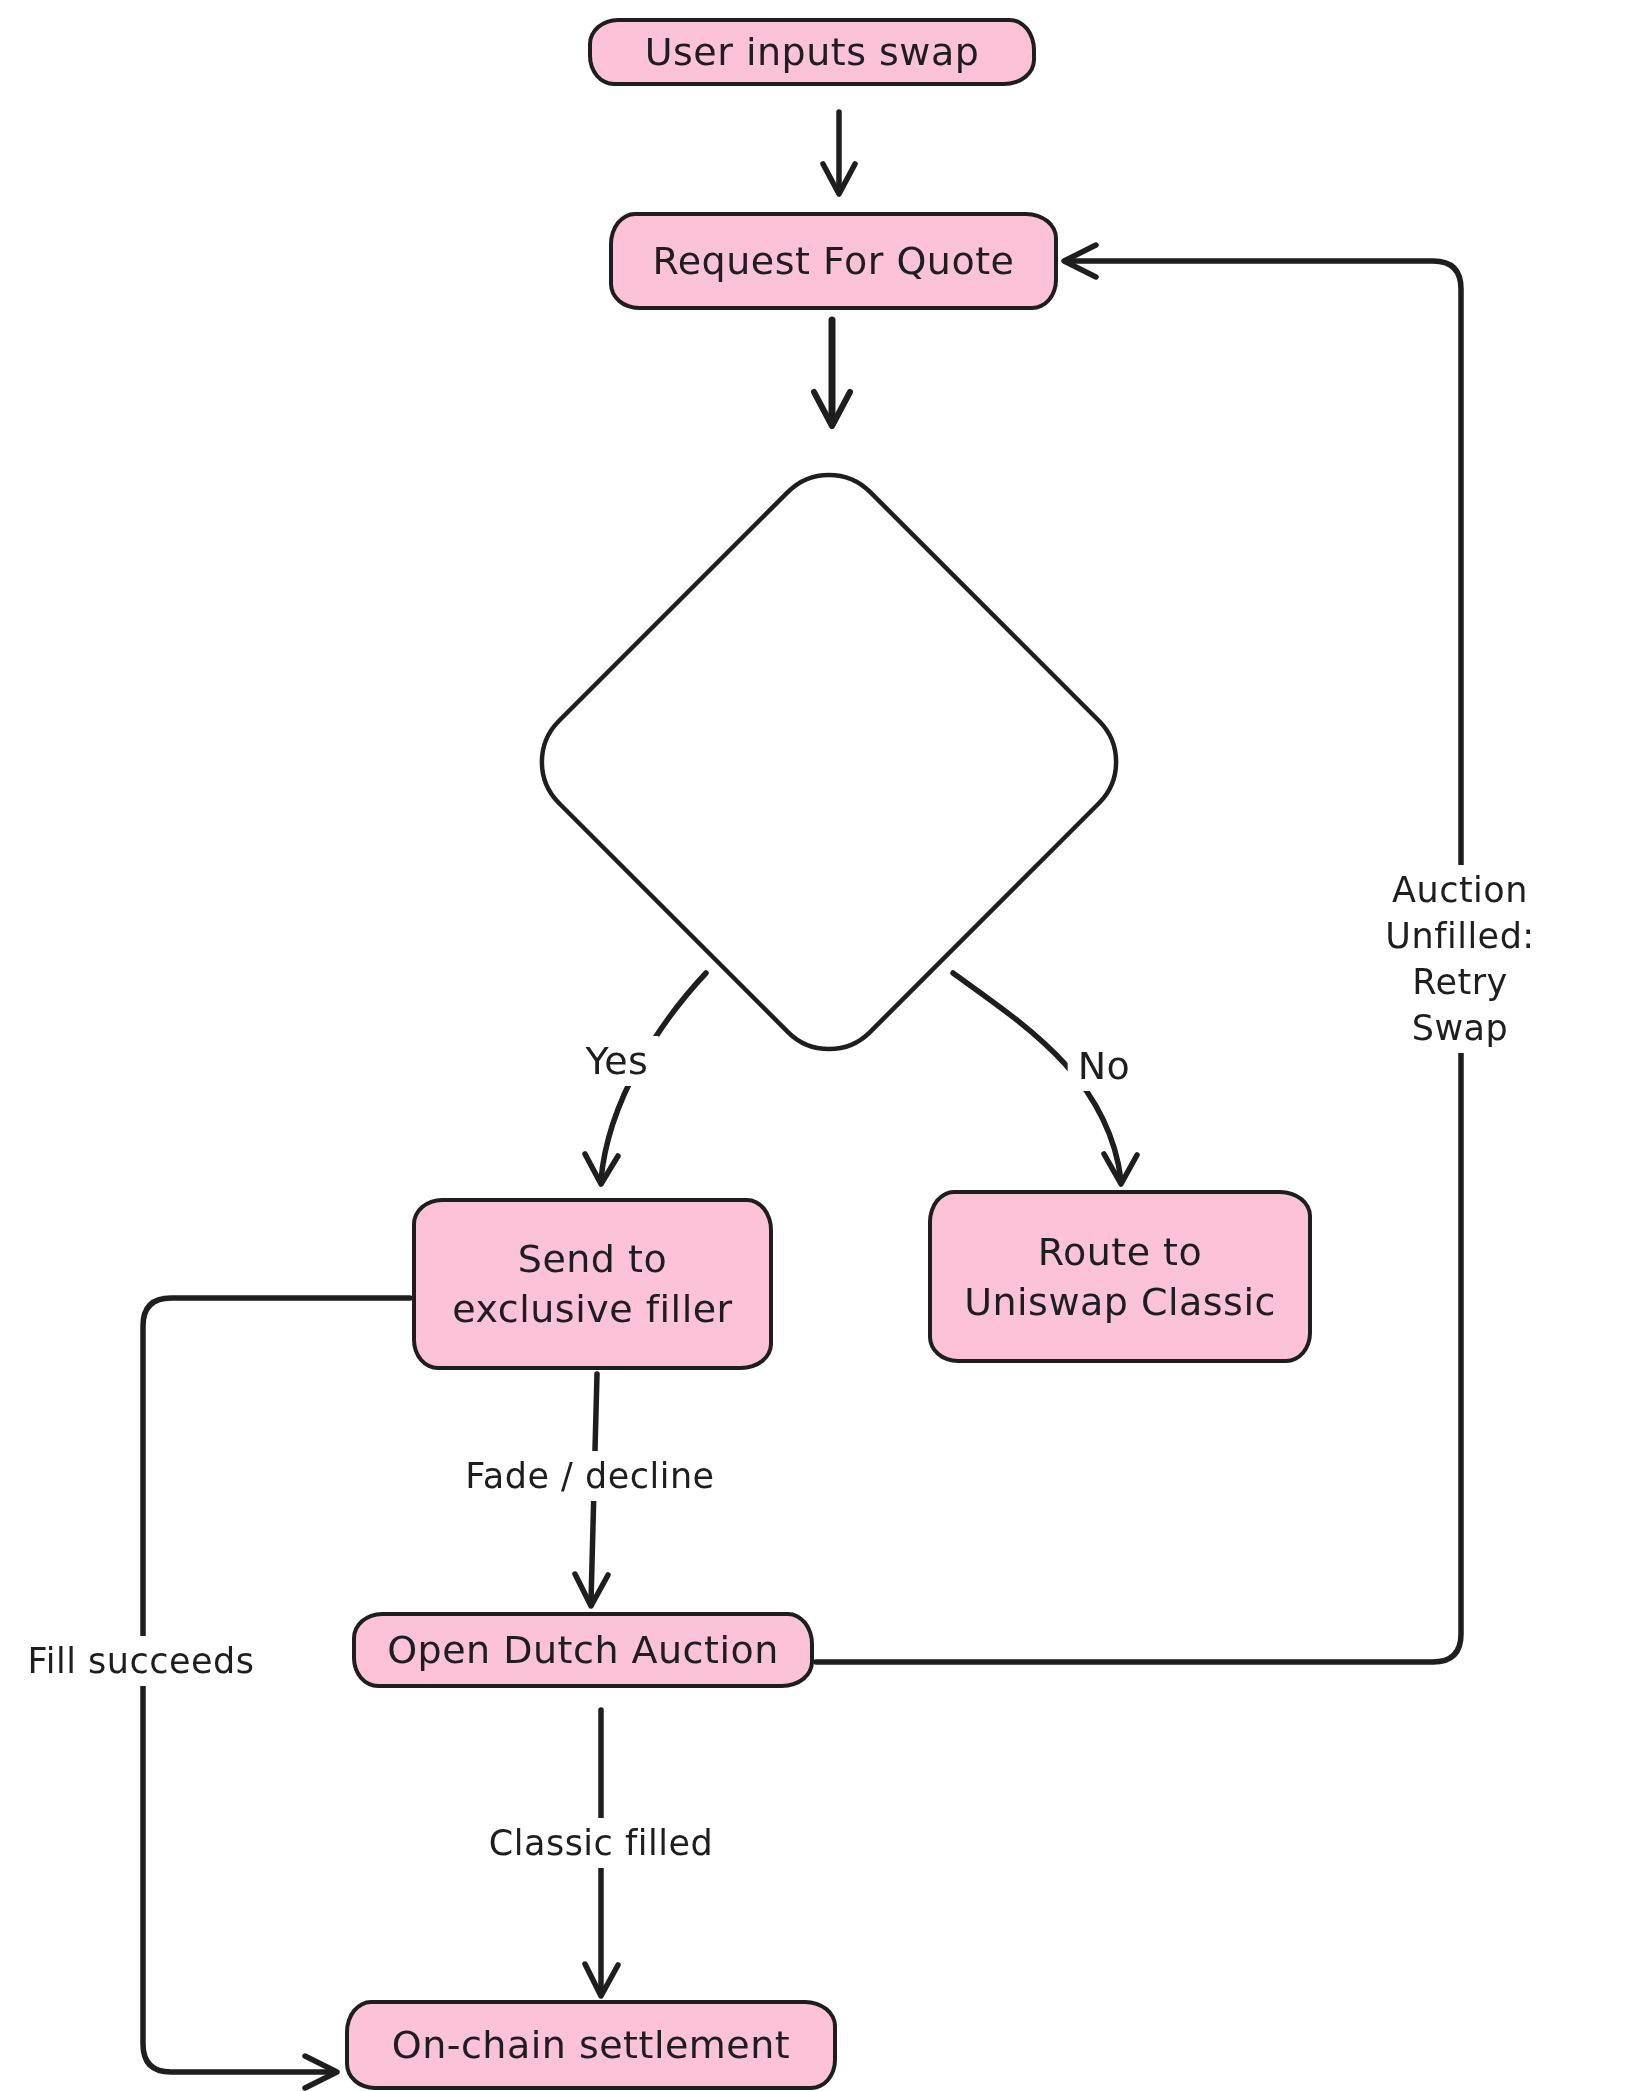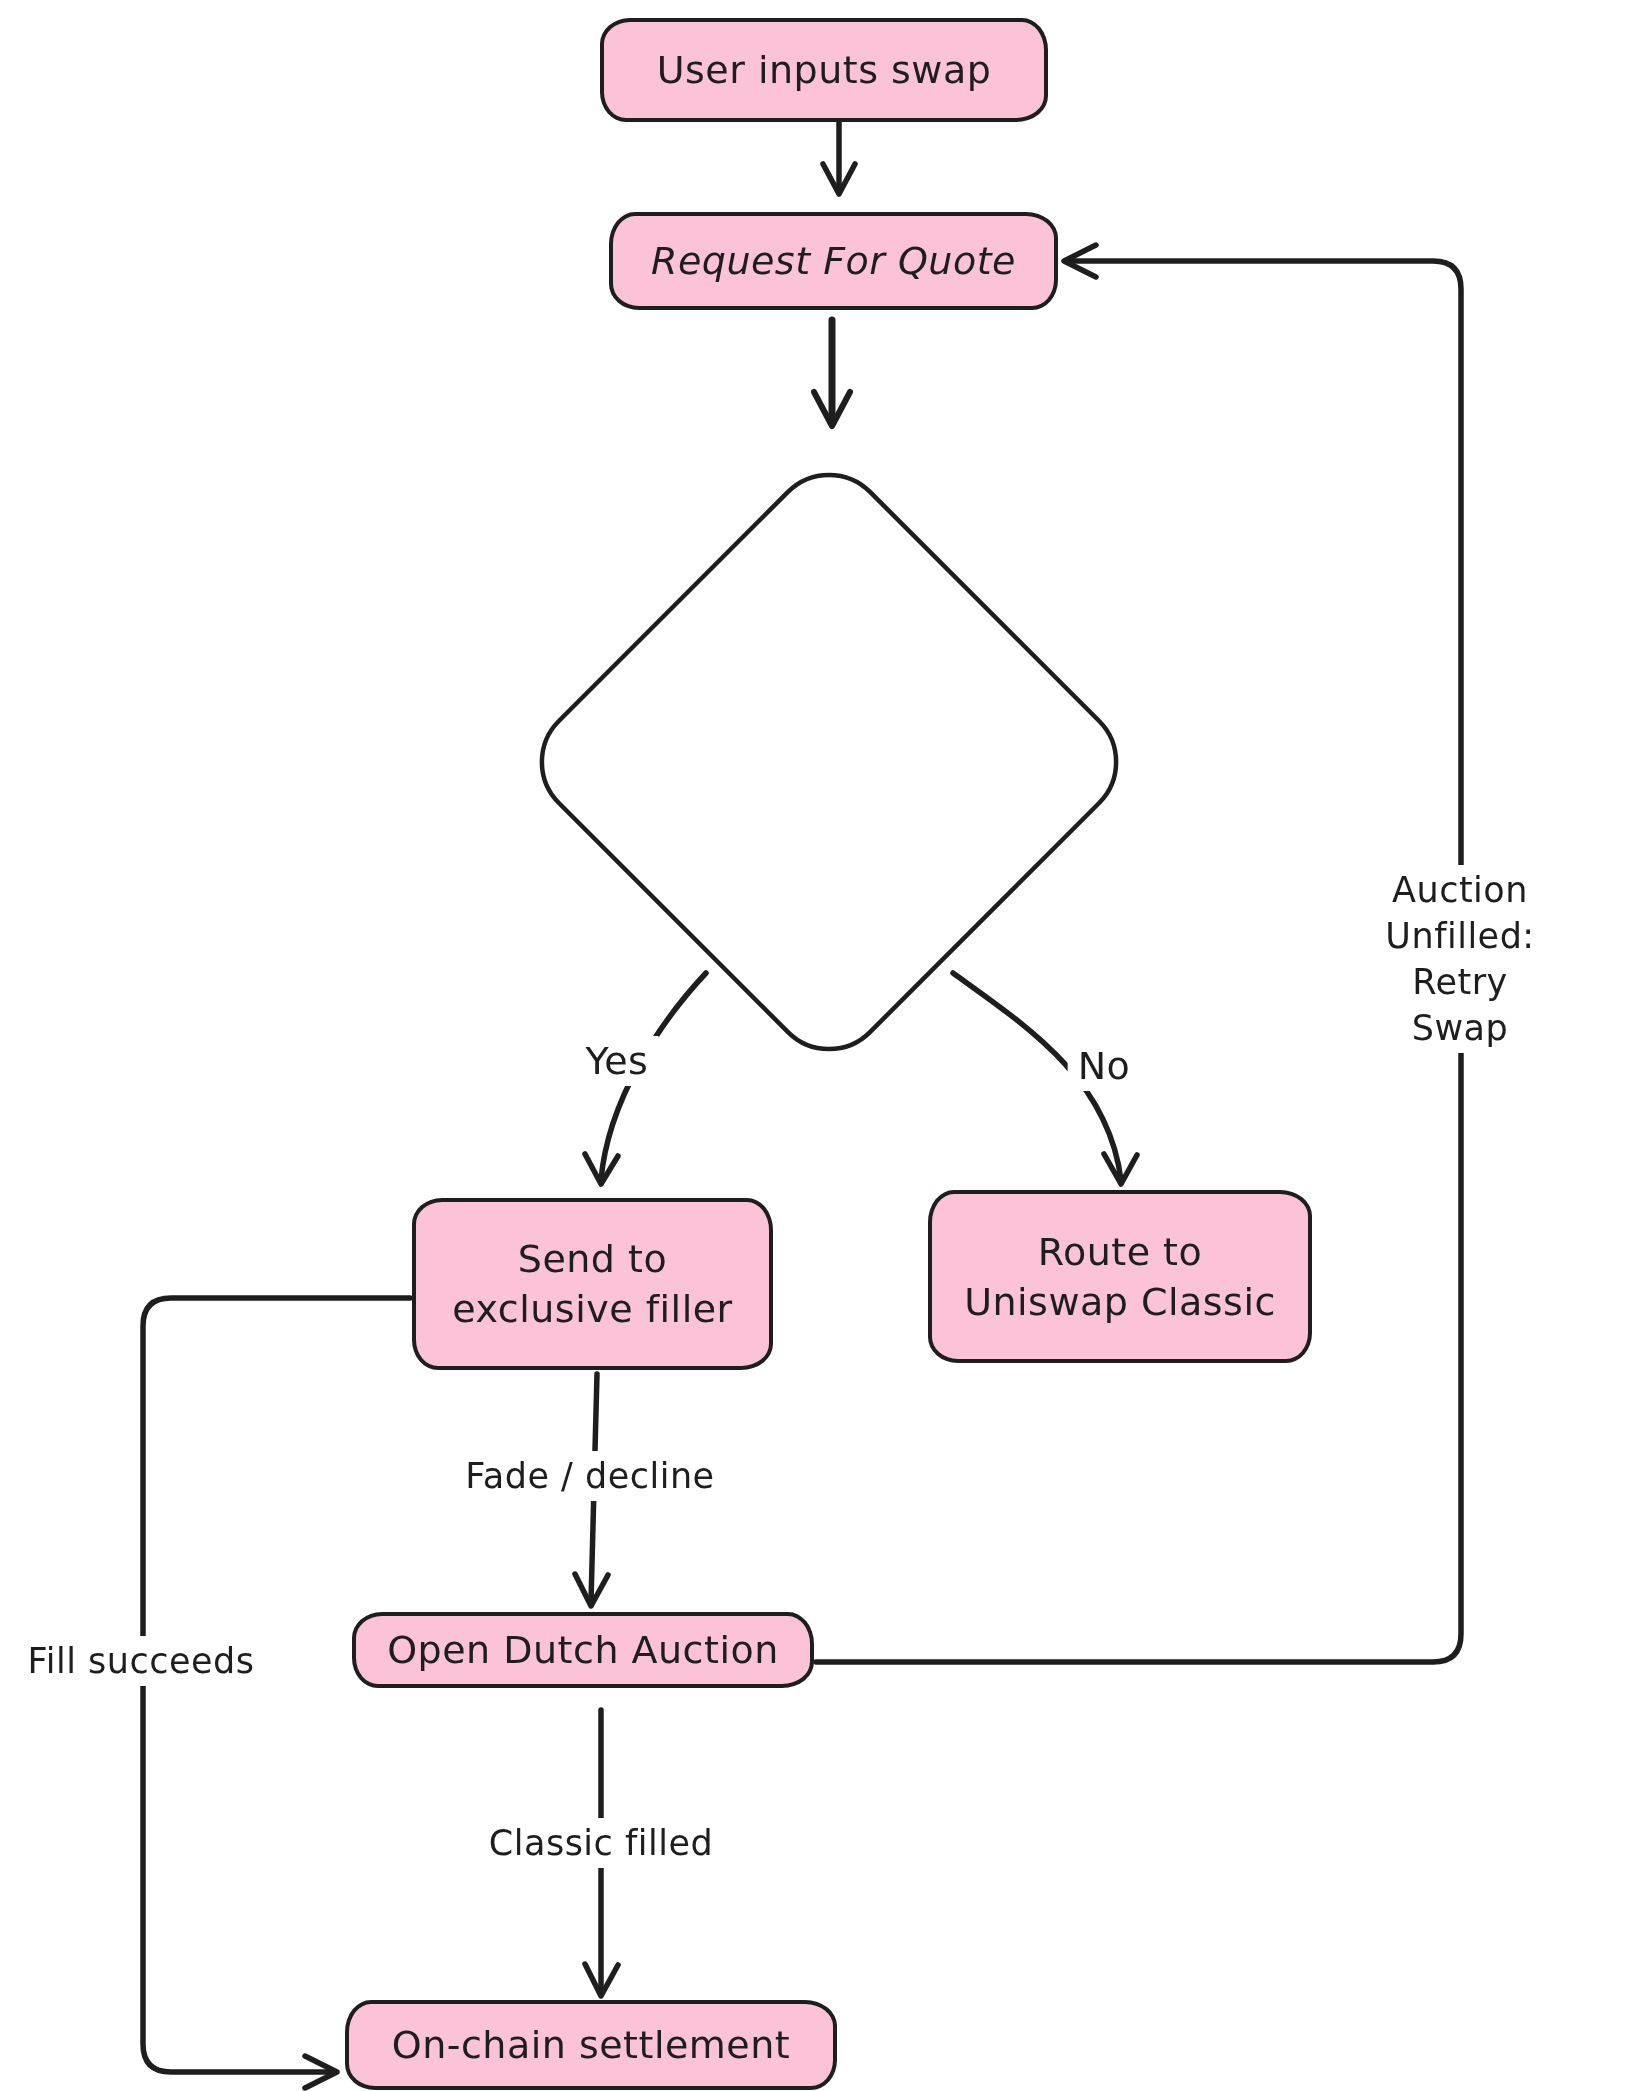--- a/index.html
+++ b/index.html
@@ -83,23 +83,23 @@
     <path d="M 601 1710 L 601 1992" stroke-width="5.5"></path>
     <path d="M 585 1964 L 601 1996 L 618 1965" stroke-width="5.5"></path>
 
     <path d="M 816 1662 L 1433 1662 Q 1461 1662 1461 1634 L 1461 289 Q 1461 261 1433 261 L 1068 261" stroke-width="5.5"></path>
     <path d="M 1096 245 L 1064 261 L 1096 277" stroke-width="5.5"></path>
 
     <path d="M 410 1298 L 171 1298 Q 143 1298 143 1326 L 143 2044 Q 143 2072 171 2072 L 332 2072" stroke-width="5.5"></path>
     <path d="M 305 2056 L 337 2072 L 305 2088" stroke-width="5.5"></path>
   </svg>
 
-  <div class="node r1" style="left:600px;top:18px;width:448px;height:104px;">User inputs swap</div>
+  <div class="node r1" style="left:588px;top:18px;width:448px;height:68px;">User inputs swap</div>
 
-  <div class="node r2" style="left:609px;top:212px;width:449px;height:98px;font-style:italic;">Request For Quote</div>
+  <div class="node r2" style="left:609px;top:212px;width:449px;height:98px;">Request For Quote</div>
 
 
   <div class="node r1" style="left:412px;top:1198px;width:361px;height:172px;">Send to
 exclusive filler</div>
 
   <div class="node r2" style="left:928px;top:1190px;width:384px;height:173px;">Route to
 Uniswap Classic</div>
 
   <div class="node r1" style="left:352px;top:1612px;width:462px;height:76px;">Open Dutch Auction</div>
 

